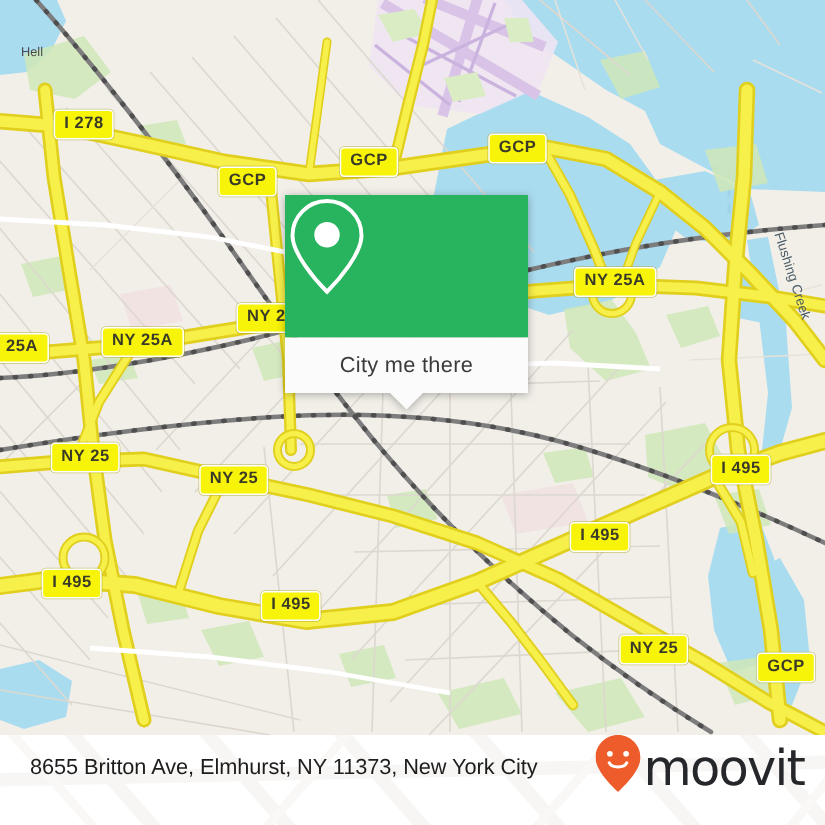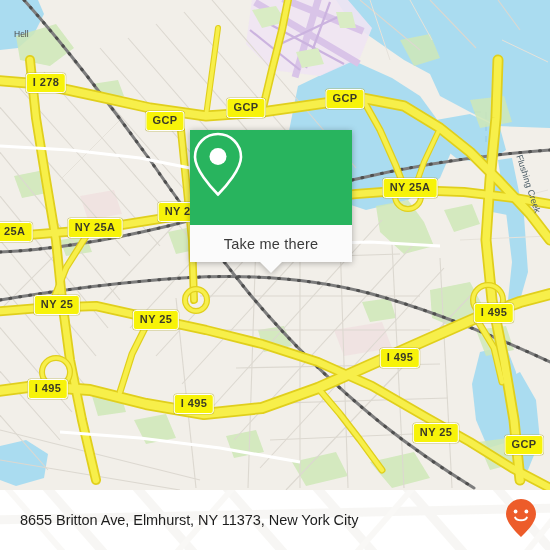--- a/index.html
+++ b/index.html
@@ -89,21 +89,21 @@
     width:0;height:0;margin-left:-11px;
     border-left:11px solid transparent;
     border-right:11px solid transparent;
     border-top:11px solid #fbfbfb;
   }
 
   
   .footer{
     position:absolute;left:0;top:490px;width:550px;height:60px;
     background:#ffffff;
-    display:flex;align-items:center;
+    display:flex;align-items:flex-start;
     overflow:hidden;
   }
   .footer-wm{
     position:absolute;left:0;top:0;width:550px;height:60px;
     opacity:.40;
   }
   .footer-inner{
     position:relative;
     display:flex;align-items:center;
     width:100%;padding:0 14px 0 20px;box-sizing:border-box;
@@ -337,21 +337,21 @@
           <path d="M230 250 L300 244 L370 242 L440 246"></path>
           <path d="M60 432 L140 438 L220 448 L300 462"></path>
         </g>
       </g>
     </svg>
 
     <div class="waterlabel" style="left:519px;top:150px;transform:rotate(72deg);">Flushing Creek</div>
 
     <div class="placelabel" style="left:14px;top:2px;margin-top:27px;">Hell</div>
 
-    <div class="shield" style="left:46px;top:83px;">I 278</div>
+    <div class="shield" style="left:56px;top:83px;">I 278</div>
     <div class="shield" style="left:165px;top:121px;">GCP</div>
     <div class="shield" style="left:246px;top:108px;">GCP</div>
     <div class="shield" style="left:345px;top:99px;">GCP</div>
     <div class="shield" style="left:410px;top:188px;">NY 25A</div>
     <div class="shield" style="left:95px;top:228px;">NY 25A</div>
     <div class="shield" style="left:5px;top:232px;">NY 25A</div>
     <div class="shield" style="left:185px;top:212px;">NY 25A</div>
     <div class="shield" style="left:57px;top:305px;">NY 25</div>
     <div class="shield" style="left:156px;top:320px;">NY 25</div>
     <div class="shield" style="left:48px;top:389px;">I 495</div>
@@ -365,21 +365,21 @@
       <div class="popup-top">
         <span>
           <svg width="56" height="68" viewBox="0 0 56 68" fill="none">
             <path d="M28 4 C15.3 4 5 14.3 5 27 C5 39 20 56.5 28 64.5
                      C36 56.5 51 39 51 27 C51 14.3 40.7 4 28 4 Z" stroke="#ffffff" stroke-width="2.6" fill="none"></path>
             <circle cx="28" cy="26.5" r="8.5" fill="#ffffff"></circle>
           </svg>
         </span>
       </div>
       <div class="popup-bottom">
-        <span class="label">Take me there</span>
+        <span class="label">City me there</span>
       </div>
       <div class="popup-tail"></div>
     </div>
 
   </div>
 
   <div class="footer">
     <svg class="footer-wm" viewBox="0 0 550 60">
       <g stroke="#eceae4" stroke-width="9" fill="none">
         <path d="M40 -10 L110 70"></path>
@@ -403,17 +403,18 @@
       <span class="brand">
         <span>
           <svg width="30" height="38" viewBox="0 0 30 38">
             <path d="M15 0 C6.7 0 0 6.7 0 15 C0 24 11 34 15 38
                      C19 34 30 24 30 15 C30 6.7 23.3 0 15 0 Z" fill="#ed5c2a"></path>
             <circle cx="9.6" cy="12.5" r="1.9" fill="#ffffff"></circle>
             <circle cx="20.4" cy="12.5" r="1.9" fill="#ffffff"></circle>
             <path d="M9.2 18.6 C11 22.2 19 22.2 20.8 18.6" stroke="#ffffff" stroke-width="2.1" fill="none" stroke-linecap="round"></path>
           </svg>
         </span>
+        <span class="wordmark">moovit</span>
       </span>
     </div>
   </div>
 
 </div>
 
 </body></html>

